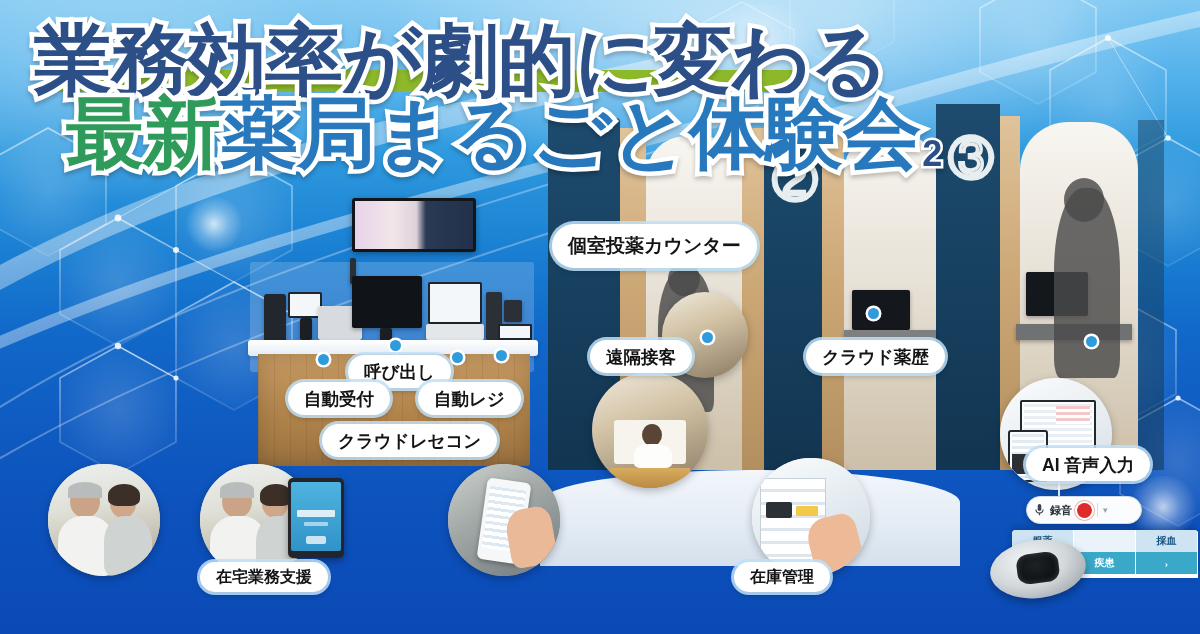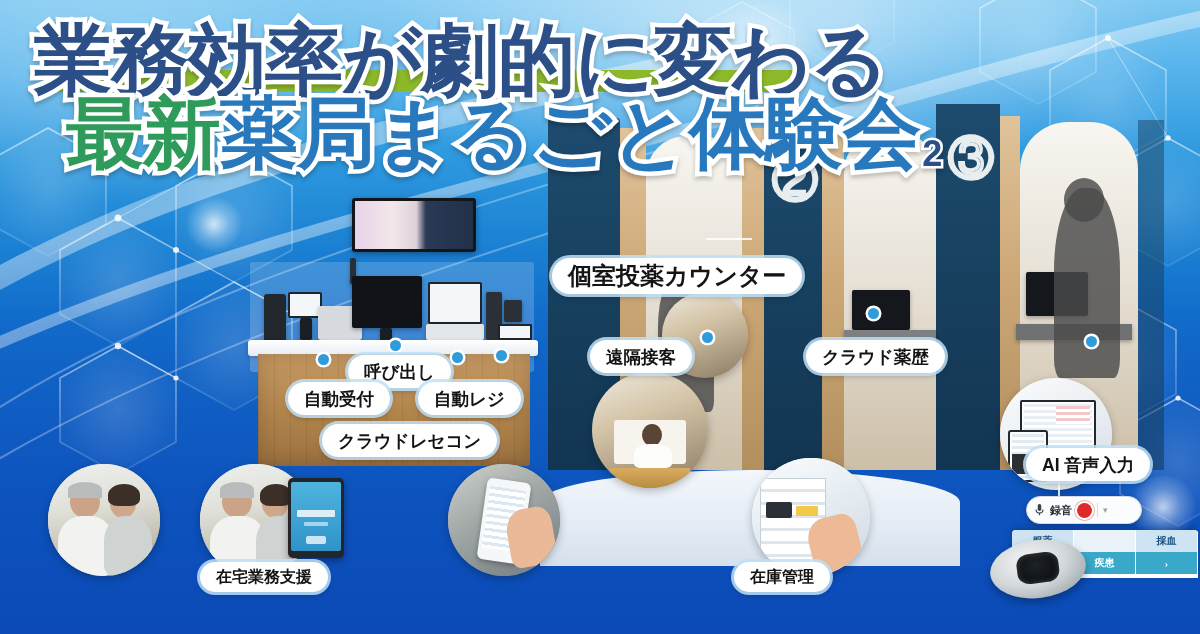--- a/index.html
+++ b/index.html
@@ -169,21 +169,21 @@
     position:absolute; z-index:50;
     background:#ffffff;
     color:#141414;
     font-weight:bold;
     border-radius:999px;
     display:flex; align-items:center; justify-content:center;
     white-space:nowrap;
     box-shadow:0 0 0 3px rgba(190,225,248,.85), 0 3px 6px rgba(0,0,0,.25);
     padding:0 16px;
   }
-  .pill-lg { height:36px; font-size:24px;margin-top:34px; }
+  .pill-lg { height:44px; font-size:19px; }
   .pill-md { height:33px; font-size:17.5px; }
   .pill-sm { height:30px; font-size:16px; }
 
   
   .dot {
     position:absolute; z-index:48;
     width:11px; height:11px; border-radius:50%;
     background:#2e9bdc; box-shadow:0 0 0 2.5px #ffffff, 0 1px 3px rgba(0,0,0,.3);
   }
   .line {

